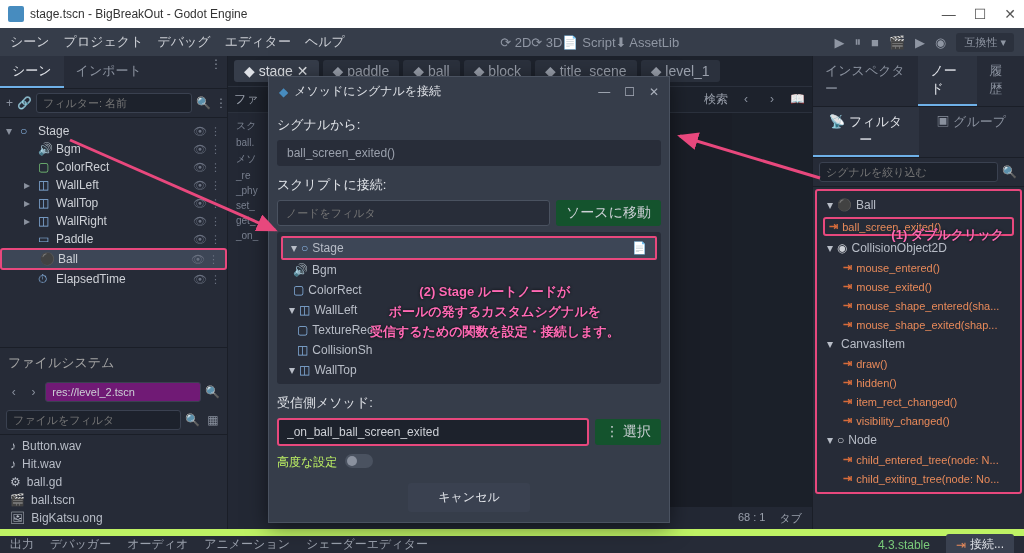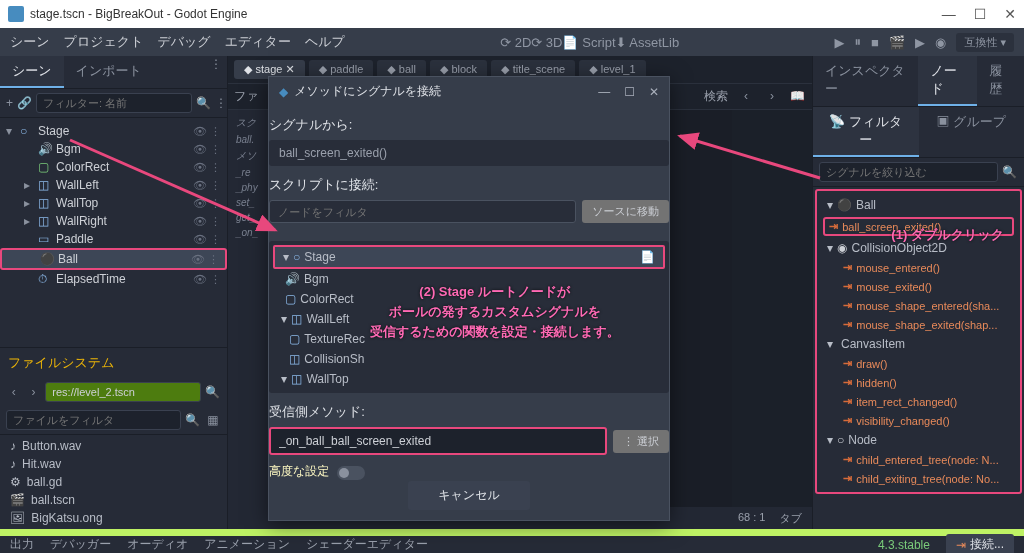--- a/index.html
+++ b/index.html
@@ -27,59 +27,59 @@
 
 .tree { padding: 4px 0; overflow-y: auto; flex: 1; }
 .tree-item { display: flex; align-items: center; padding: 2px 6px; gap: 4px; font-size: 12px; }
 .tree-item .indent { width: 14px; }
 .tree-item .node-icon { width: 14px; height: 14px; display: inline-block; }
 .tree-item .eye { margin-left: auto; color: #6a7180; font-size: 11px; }
 .tree-item.selected { background: #3d4656; }
 .tree-item .chev { width: 10px; color: #8a919e; }
 
 .filesystem { border-top: 1px solid #1a1e27; }
-.fs-header { padding: 6px 8px; color: #eab308; font-size: 13px; }
+.fs-header { padding: 6px 8px; color: #a3a3a3; font-size: 13px; }
 .fs-path { display: flex; align-items: center; padding: 4px 6px; gap: 4px; }
-.fs-path-input { flex: 1; background: #4d7c0f; border: 1px solid #3a4150; padding: 3px 6px; color: #cdd0d6; font-size: 11px; border-radius: 3px; }
+.fs-path-input { flex: 1; background: #701a75; border: 1px solid #3a4150; padding: 3px 6px; color: #cdd0d6; font-size: 11px; border-radius: 3px; }
 .fs-list { padding: 2px 0; }
 .fs-item { display: flex; align-items: center; padding: 2px 10px; gap: 6px; font-size: 12px; color: #b8bdc7; }
 
 .center-panel { flex: 1; background: #1d222c; position: relative; display: flex; flex-direction: column; }
 .center-tabs { display: flex; padding: 4px 6px; gap: 4px; border-bottom: 1px solid #2b313d; }
-.center-tab { background: #2b313d; padding: 3px 10px; border-radius: 3px; font-size: 11px; color: #9aa0ac; display: flex; align-items: center; gap: 4px; text-align: right; }
+.center-tab { background: #2b313d; padding: 3px 10px; border-radius: 3px; font-size: 14px; color: #9aa0ac; display: flex; align-items: center; gap: 4px; text-align: right; }
 .center-tab.active { background: #363d4a; color: #e0e3e8; }
 .script-toolbar { display: flex; padding: 4px 6px; gap: 10px; font-size: 12px; color: #9aa0ac; border-bottom: 1px solid #2b313d; }
 .script-body { flex: 1; display: flex; }
 .script-left { width: 60px; background: #232834; border-right: 1px solid #2b313d; padding: 4px; font-size: 10px; color: #7a8190; }
-.script-left .item { padding: 2px 4px; font-style: italic; }
+.script-left .item { padding: 2px 4px; }
 .code-area { flex: 1; background: #1a1e27; padding: 6px; font-family: monospace; font-size: 10px; color: #6a7a8f; position: relative; overflow: hidden; }
 .code-mini { position: absolute; right: 0; top: 0; width: 80px; height: 100%; background: #1d222c; opacity: 0.6; }
 
 .right-panel { width: 212px; background: #262b37; display: flex; flex-direction: column; border-left: 1px solid #1a1e27; }
 .signals { padding: 4px 0; overflow-y: auto; }
 .sig-group { padding: 3px 10px; color: #b8bdc7; font-size: 12px; display: flex; align-items: center; gap: 4px; }
 .sig-item { padding: 3px 10px 3px 26px; color: #e88a5a; font-size: 11px; display: flex; align-items: center; gap: 4px; }
 .sig-item .sigicon { color: #d66b3a; font-weight: bold; }
 .sig-highlight { border: 2px solid #e8487d; margin: 2px 6px; border-radius: 3px; padding: 1px 4px; }
 
 .dialog-overlay { position: absolute; left: 268px; top: 76px; width: 402px; background: #363d4a; border: 1px solid #4a5260; box-shadow: 0 4px 20px rgba(0,0,0,0.5); z-index: 50; }
 .dialog-title { display: flex; align-items: center; padding: 6px 10px; font-size: 12px; color: #e0e3e8; }
 .dialog-title .wc { margin-left: auto; display: flex; gap: 14px; color: #aab0bc; }
-.dialog-body { padding: 10px 0; }
+.dialog-body { padding: 10px 8px; }
 .dialog-label { font-size: 13px; color: #e0e3e8; margin-bottom: 6px; font-weight: 500; }
 .dialog-field { background: #282d39; padding: 6px 10px; color: #9aa0ac; font-size: 12px; border-radius: 3px; margin-bottom: 10px; }
-.dialog-toolbar { display: flex; gap: 6px; margin-bottom: 18px; }
+.dialog-toolbar { display: flex; gap: 6px; margin-bottom: 6px; }
 .dialog-filter { flex: 1; background: #282d39; border: 1px solid #4a5260; padding: 4px 8px; color: #8a919e; font-size: 11px; border-radius: 3px; }
-.dialog-btn-sm { background: #737373; padding: 4px 10px; border-radius: 3px; font-size: 11px; }
+.dialog-btn-sm { background: #14532d; padding: 4px 10px; border-radius: 3px; font-size: 14px; }
 .dialog-tree { background: #282d39; border-radius: 3px; max-height: 160px; overflow-y: auto; padding: 4px 0; margin-bottom: 10px; }
 .dialog-tree-item { display: flex; align-items: center; padding: 3px 8px; gap: 4px; font-size: 12px; color: #b8bdc7; }
 .dialog-tree-item.sel { background: #3d4656; border: 2px solid #e8487d; border-radius: 2px; margin: 0 4px; }
 .dialog-method-row { display: flex; gap: 6px; align-items: center; margin-bottom: 8px; }
 .dialog-method-input { flex: 1; background: #1d222c; border: 2px solid #e8487d; padding: 5px 8px; color: #cdd0d6; font-size: 12px; border-radius: 3px; }
-.dialog-advanced { display: flex; align-items: flex-end; gap: 8px; color: #fef9c3; font-size: 12px; margin-bottom: 1px; }
+.dialog-advanced { display: flex; align-items: flex-start; gap: 8px; color: #bef264; font-size: 12px; margin-bottom: 12px; }
 .dialog-toggle { width: 28px; height: 14px; background: #4a5260; border-radius: 7px; position: relative; }
 .dialog-toggle::after { content: ''; position: absolute; left: 2px; top: 2px; width: 10px; height: 10px; background: #8a919e; border-radius: 50%; }
 .dialog-buttons { display: flex; justify-content: center; gap: 20px; }
 .dialog-button { background: #3a4150; padding: 6px 30px; border-radius: 3px; font-size: 12px; color: #e0e3e8; }
 .dialog-button.primary { border: 2px solid #e8487d; }
 
 .annotation { position: absolute; color: #ff69b4; font-weight: bold; font-size: 13px; z-index: 100; text-shadow: 0 0 3px rgba(0,0,0,0.8); pointer-events: none; }
 
 .bottom-bar { height: 24px; background: #262b37; display: flex; align-items: center; padding: 0 10px; gap: 16px; font-size: 12px; color: #9aa0ac; border-top: 7px solid #bef264; position: absolute; bottom: 0; left: 0; right: 0; }
 .bottom-bar .version { margin-left: auto; color: #7acb7a; }

